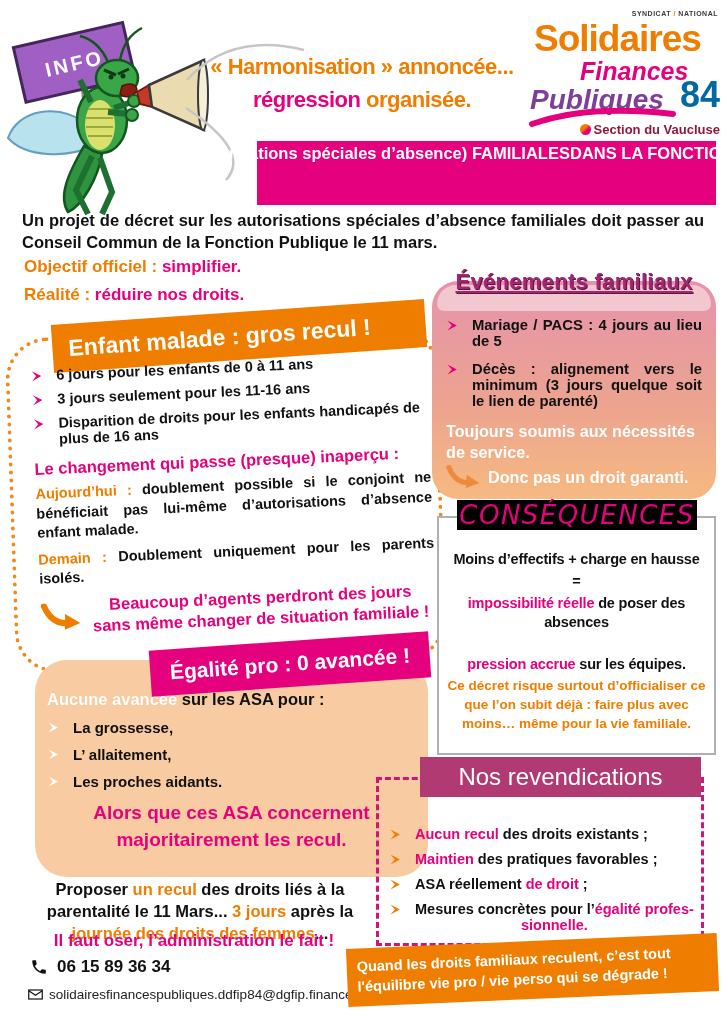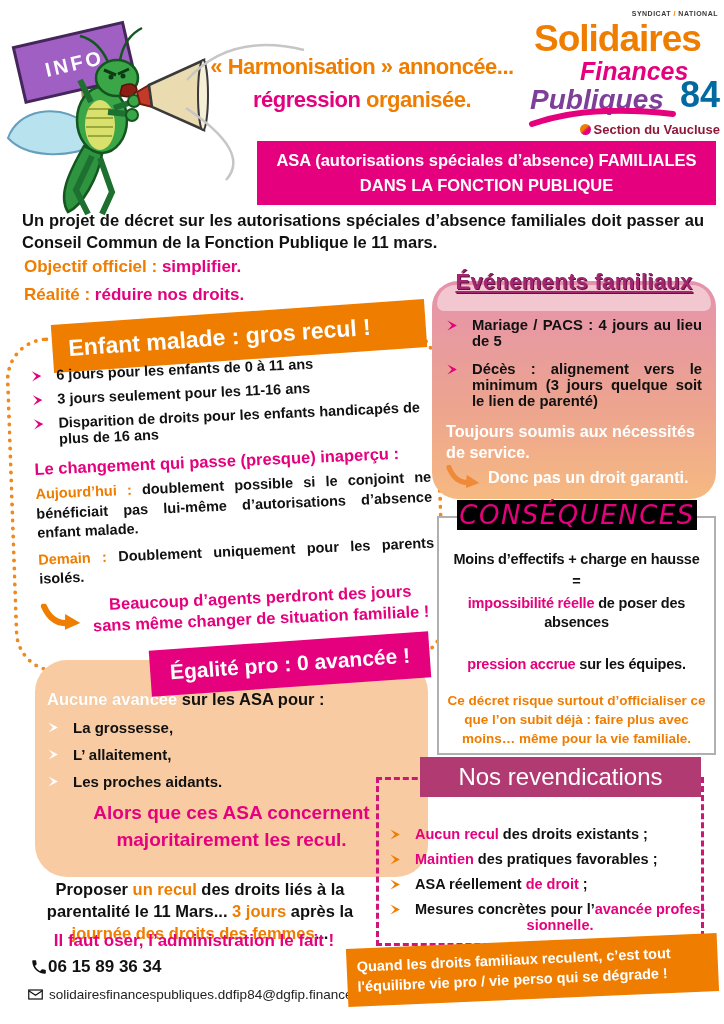--- a/index.html
+++ b/index.html
@@ -17,21 +17,21 @@
   .logo-syndicat{position:absolute;right:2px;top:0;font-size:7px;font-weight:bold;color:#3a3a3a;letter-spacing:0.5px;}
   .logo-solidaires{position:absolute;left:6px;top:8px;font-size:37px;font-weight:bold;color:#ef7d00;letter-spacing:-1px;}
   .logo-finances{position:absolute;left:52px;top:47px;font-size:25px;font-weight:bold;font-style:italic;color:#e5007d;}
   .logo-publiques{position:absolute;left:2px;top:74px;font-size:28px;font-weight:bold;font-style:italic;color:#7d3f98;}
   .logo-84{position:absolute;right:0;top:64px;font-size:36px;font-weight:bold;color:#0369a1;text-align:center;}
   .logo-swoosh{position:absolute;left:0;top:98px;}
   .logo-section{position:absolute;right:0;top:112px;display:flex;align-items:center;gap:3px;
                 font-size:13px;font-weight:bold;color:#8f1838;}
   .logo-dot{width:11px;height:11px;border-radius:50%;background:linear-gradient(135deg,#ef7d00 40%,#e5007d 60%);}
   .title-banner{left:257px;top:141px;width:459px;height:64px;background:#e5007d;color:#fff;
-                font-weight:bold;font-size:16.5px;text-align:center;display:flex;flex-direction:column;
+                font-weight:bold;font-size:16.5px;text-align:center;display:flex;
                 justify-content:center;line-height:1.5;}
   .title-banner span{white-space:nowrap;}
 
   
   .intro{left:22px;top:210px;width:682px;font-size:16.5px;font-weight:bold;text-align:justify;line-height:1.32;}
   .objectif{left:24px;top:257px;font-size:17px;font-weight:bold;}
   .realite{left:24px;top:285px;font-size:17px;font-weight:bold;}
 
   
   .left-box{left:10px;top:331px;width:424px;height:328px;border:4px dotted #f08a1f;border-radius:42px;
@@ -55,42 +55,42 @@
              padding:30px 12px 0;box-sizing:border-box;}
   .aucune{font-size:16.5px;font-weight:bold;margin-bottom:10px;}
   .aucune .w{text-shadow:0 0 1px #e8b98d;}
   .peach-box .brow{font-size:15px;margin-bottom:10px;}
   .alors{color:#e5007d;font-weight:bold;font-size:19px;text-align:center;line-height:1.4;margin-top:4px;}
 
   
   .proposer{left:20px;top:879px;width:360px;text-align:center;font-size:16.5px;font-weight:bold;line-height:1.32;}
   .proposer div{white-space:nowrap;}
   .oser{left:8px;top:931px;width:372px;text-align:center;color:#e5007d;font-weight:bold;font-size:17px;white-space:nowrap;}
-  .phone-row{left:30px;top:957px;display:flex;align-items:center;font-weight:bold;font-size:17px;}
+  .phone-row{left:30px;top:957px;display:flex;align-items:center;gap:9px;font-weight:bold;font-size:17px;}
   .email-row{left:28px;top:987px;display:flex;align-items:center;gap:6px;font-size:13.5px;color:#222;}
 
   
   .even-box{left:432px;top:281px;width:284px;height:218px;border-radius:26px;
             background:linear-gradient(180deg,#e593ad 0%,#eca390 55%,#f6b981 100%);
             padding:36px 14px 0;box-sizing:border-box;}
   .even-box::before{content:"";position:absolute;left:5px;top:4px;right:5px;height:26px;background:#f2c7d0;
                     border-radius:22px 22px 8px 8px;}
   .even-title{left:436px;top:269px;width:276px;text-align:center;color:#a32670;font-weight:bold;font-size:22px;
               text-decoration:underline;letter-spacing:0.3px;z-index:2;text-shadow:1px 1px 0 #5e1440;}
   .even-box .brow{font-size:14.8px;margin-bottom:12px;text-align:justify;}
   .toujours{color:#fff;font-weight:bold;font-size:16.2px;line-height:1.3;margin-top:2px;}
   .garanti{display:flex;align-items:center;gap:8px;margin-top:2px;}
   .garanti-text{color:#fff;font-weight:bold;font-size:16.2px;}
 
   .conseq-box{left:437px;top:516px;width:279px;height:239px;background:#fff;border:2px solid #b0b0b0;
               box-sizing:border-box;padding:32px 8px 0;text-align:center;}
   .conseq-title{left:457px;top:500px;width:240px;background:#000000;color:#e5007d;font-size:26px;font-style:italic;
                 letter-spacing:1.5px;text-align:center;z-index:2;font-family:"DejaVu Sans",sans-serif;}
   .cl{font-size:14.5px;font-weight:bold;line-height:1.3;letter-spacing:-0.2px;margin-bottom:3px;}
-  .conseq-orange{color:#ef7d00;font-weight:bold;font-size:13.5px;line-height:1.4;margin-top:18px;}
+  .conseq-orange{color:#ef7d00;font-weight:bold;font-size:13.5px;line-height:1.4;margin-top:3px;}
 
   .revend-banner{left:420px;top:757px;width:281px;height:40px;background:#b23a72;color:#fff;font-size:24px;
                  text-align:center;line-height:40px;z-index:2;}
   .revend-box{left:376px;top:777px;width:328px;height:169px;border:3px dashed #cf1578;box-sizing:border-box;
               padding:46px 12px 0 10px;text-align:center;}
   .revend-box .brow{font-size:14.5px;margin-bottom:9px;}
   .nowrap{white-space:nowrap;}
   .sionnelle{display:block;}
 
   .bottom-banner{left:347px;top:941px;width:371px;height:58px;background:#ef7d00;transform:rotate(-2.5deg);
@@ -301,21 +301,21 @@
     <div class="brow">
       <svg class="ar ar-orange" viewBox="0 0 22 16">
           <path d="M2 1 L15 8 L2 15 L8 8 Z" fill="currentColor"></path>
         </svg>
       <span><span> ASA réellement </span><span class="p">de droit</span><span> ;</span></span>
     </div>
     <div class="brow">
       <svg class="ar ar-orange" viewBox="0 0 22 16">
           <path d="M2 1 L15 8 L2 15 L8 8 Z" fill="currentColor"></path>
         </svg>
-      <span><span class="nowrap"><span>Mesures concrètes pour l’</span><span class="p">avancée profes-</span></span><span class="p sionnelle">sionnelle.</span></span>
+      <span><span class="nowrap"><span>Mesures concrètes pour l’</span><span class="p">égalité profes-</span></span><span class="p sionnelle">sionnelle.</span></span>
     </div>
   </div>
   <div class="abs revend-banner">Nos revendications</div>
 
   <div class="abs proposer">
     <div><span>Proposer </span><span class="o">un recul</span><span> des droits liés à la</span></div>
     <div><span>parentalité le 11 Mars... </span><span class="o">3 jours</span><span> après la</span></div>
     <div><span class="o">journée des droits des femmes</span><span>...</span></div>
   </div>
   <div class="abs oser">Il faut oser, l’administration le fait !</div>

